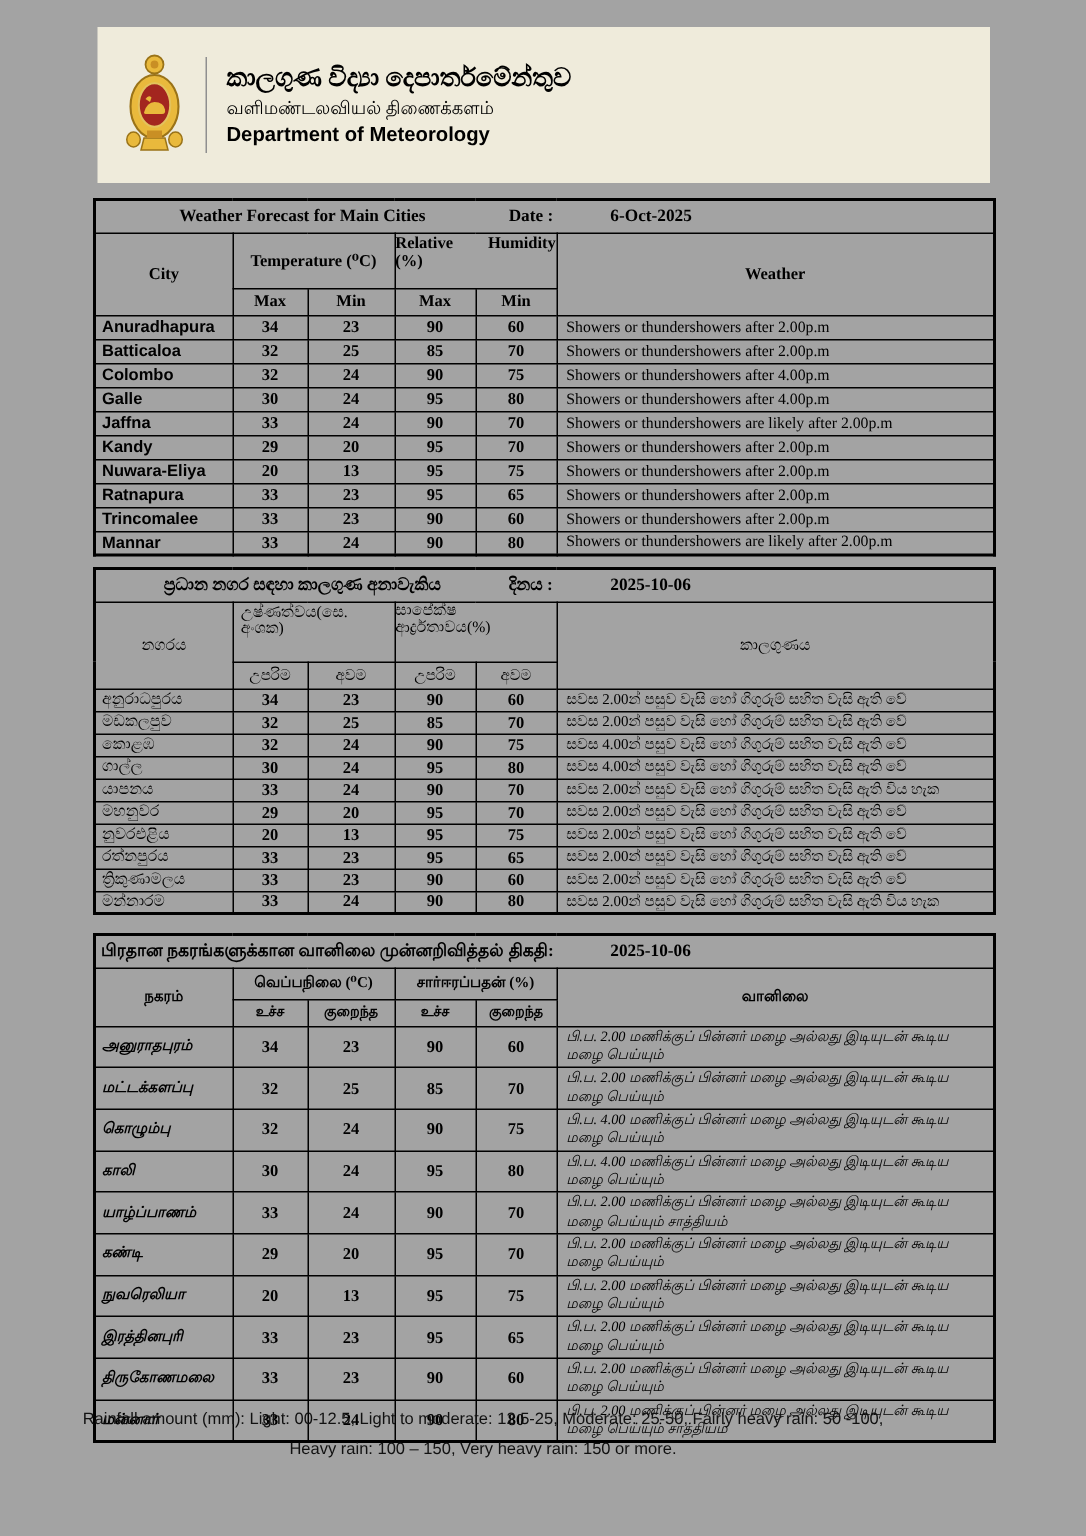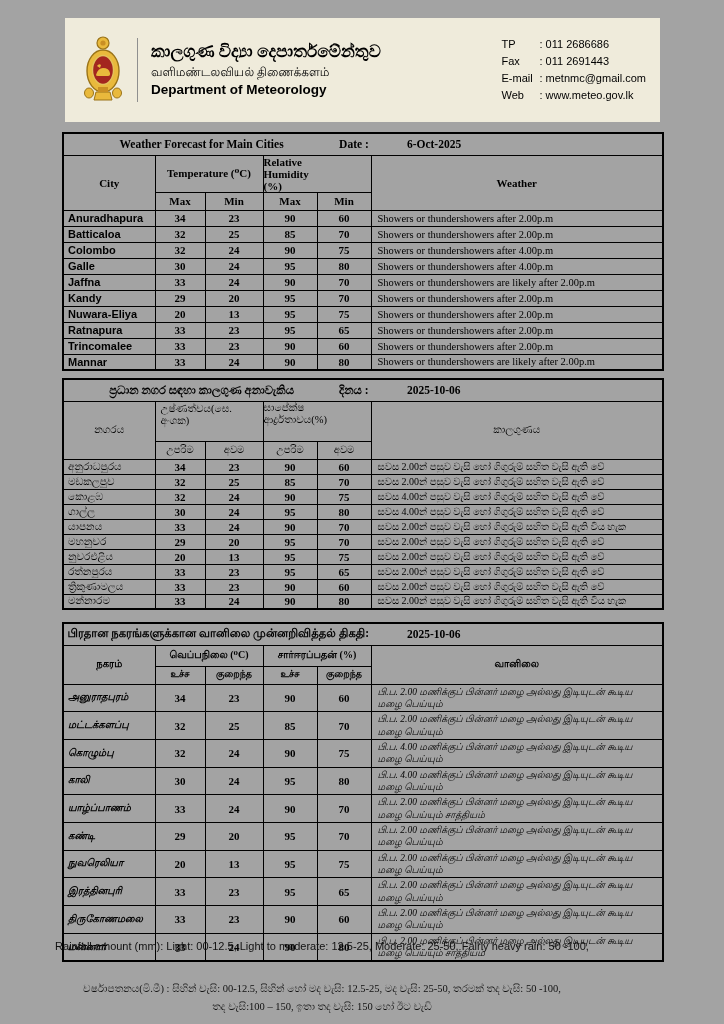--- a/index.html
+++ b/index.html
@@ -28,21 +28,21 @@
   .wtable th,.wtable td{border:1px solid #000;box-sizing:border-box;overflow:hidden;padding:0;}
   .title-cell{border-bottom:2px solid #000;height:22px;}
   .title-flex{display:flex;align-items:center;height:100%;}
   .tt-title{flex:0 0 46%;text-align:center;font-weight:bold;font-size:11.5px;}
   .tt-datelabel{flex:0 0 9%;font-weight:bold;font-size:11.5px;text-align:left;}
   .tt-datevalue{font-weight:bold;font-size:11.5px;padding-left:14px;text-align:left;}
 
   .h-city,.h-weather{font-weight:bold;font-size:11px;text-align:center;vertical-align:middle;}
   .h-temp{font-weight:bold;font-size:11px;text-align:center;vertical-align:middle;padding:1px 4px;}
   .h-rh{font-weight:bold;font-size:11px;vertical-align:top;padding:1px 5px;text-align:left;}
-  .rh-line1{display:flex;justify-content:space-between;flex-direction:column;}
+  .rh-line1{display:flex;justify-content:space-between;}
   .h-sub{font-weight:bold;font-size:11px;text-align:center;height:18px;}
   .t-en .h1-row th{height:37px;}
   .t-si .h1-row th{height:40px;}
   .t-ta .h1-row th{height:21px;}
   .t-si .h-temp{text-align:left;padding:1px 5px;vertical-align:top;font-weight:normal;font-size:10.5px;}
   .t-si .h-rh{font-weight:normal;font-size:10.5px;}
   .t-si .h-city,.t-si .h-weather{font-weight:normal;font-size:10.5px;}
   .t-si .h-sub{font-weight:normal;font-size:10px;}
   .t-ta .h-rh{text-align:center;vertical-align:middle;font-size:10px;}
   .t-ta .h-temp,.t-ta .h-city,.t-ta .h-weather{font-size:10px;font-weight:bold;}
@@ -84,38 +84,20 @@
         <path d="M13,57 h14 l2,8 h-18 z" fill="#E9B93C" stroke="#9A7318" stroke-width="1"></path>
         <path d="M15,52 h10 v5 h-10 z" fill="#C98F24"></path>
       </svg>
     </div>
     <div class="lh-divider"></div>
     <div class="lh-titles">
       <div class="lh-title-si">කාලගුණ විද්‍යා දෙපාර්තමේන්තුව</div>
       <div class="lh-title-ta">வளிமண்டலவியல் திணைக்களம்</div>
       <div class="lh-title-en">Department of Meteorology</div>
     </div>
-    <div class="lh-contact">
-      <div class="c-line">
-        <span class="c-label">TP</span>
-        <span class="c-value">: 011 2686686</span>
-      </div>
-      <div class="c-line">
-        <span class="c-label">Fax</span>
-        <span class="c-value">: 011 2691443</span>
-      </div>
-      <div class="c-line">
-        <span class="c-label">E-mail</span>
-        <span class="c-value">: metnmc@gmail.com</span>
-      </div>
-      <div class="c-line">
-        <span class="c-label">Web</span>
-        <span class="c-value">: www.meteo.gov.lk</span>
-      </div>
-    </div>
   </div>
 
   <div class="wtable" id="table-english">
     <table class="t-en">
       <colgroup>
           <col style="width:92px">
           <col style="width:50px">
           <col style="width:58px">
           <col style="width:54px">
           <col style="width:54px">
@@ -472,19 +454,16 @@
             <td class="td-num">90</td>
             <td class="td-num">80</td>
             <td class="td-weather">பி.ப. 2.00 மணிக்குப் பின்னர் மழை அல்லது இடியுடன் கூடிய மழை பெய்யும் சாத்தியம்</td>
           </tr>
         </tbody>
     </table>
   </div>
 
   <div class="footer footer-en">
     <div>Rainfall amount (mm): Light: 00-12.5, Light to moderate: 12.5-25, Moderate: 25-50, Fairly heavy rain: 50 -100,</div>
+    <div>Heavy rain: 100 – 150, Very heavy rain: 150 or more.</div>
   </div>
-  <div class="footer footer-si">
-    <div>වර්ෂාපතනය(මි.මී) : සිහින් වැසි: 00-12.5, සිහින් හෝ මද වැසි: 12.5-25, මද වැසි: 25-50, තරමක් තද වැසි: 50 -100,</div>
-    <div>තද වැසි:100 – 150, ඉතා තද වැසි: 150 හෝ ඊට වැඩි</div>
-  </div>
 
 </div>
 
 </body></html>

